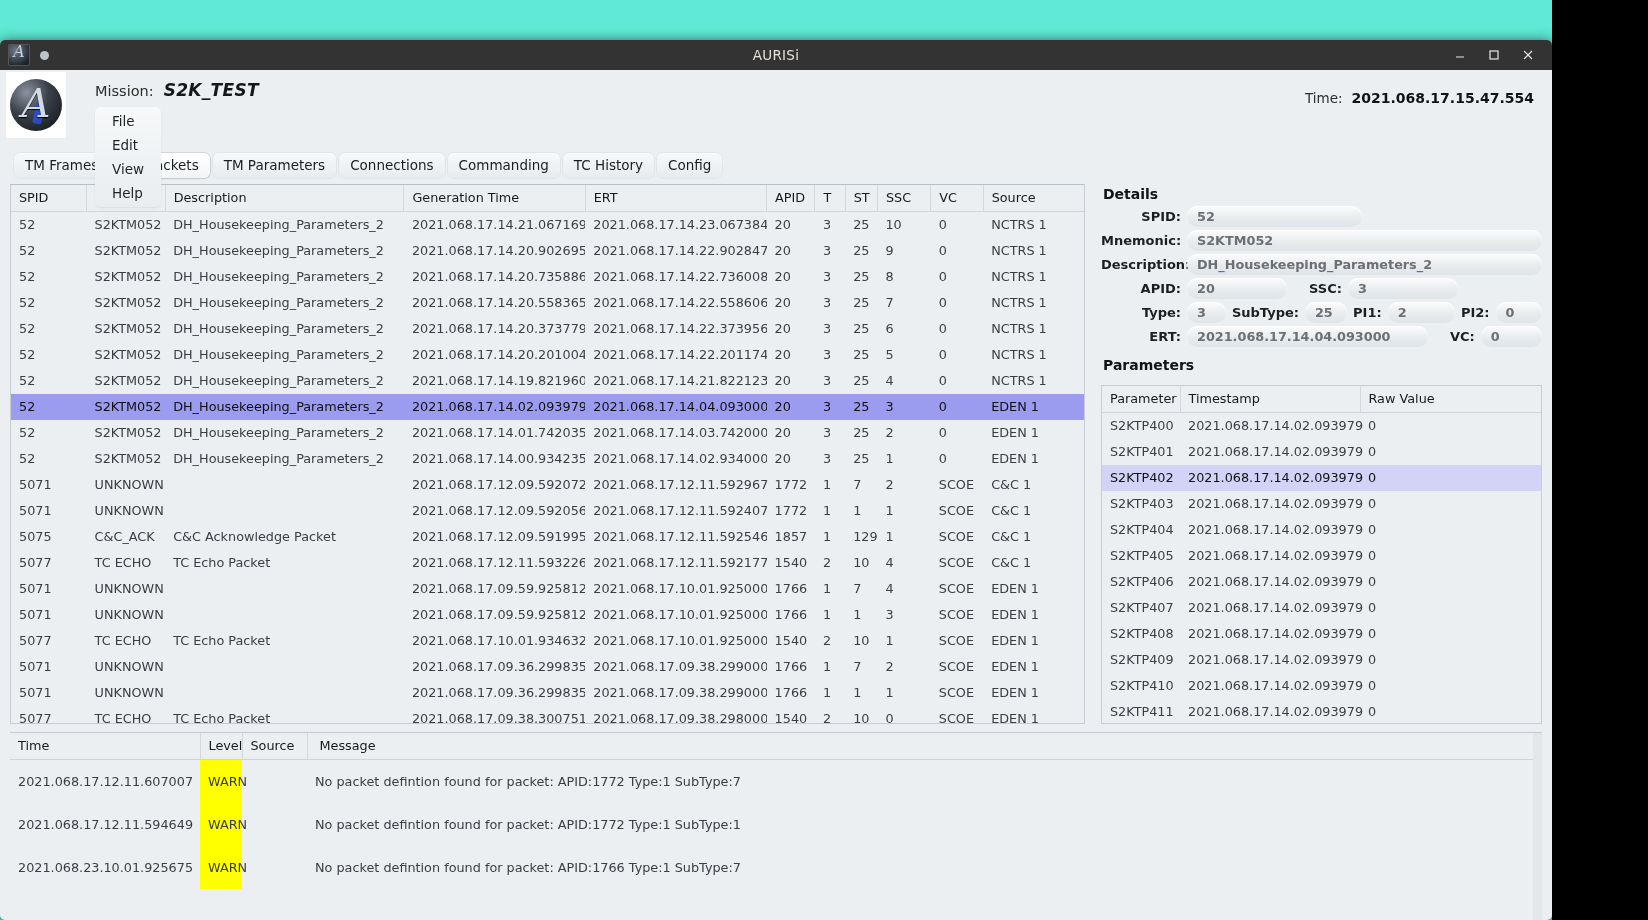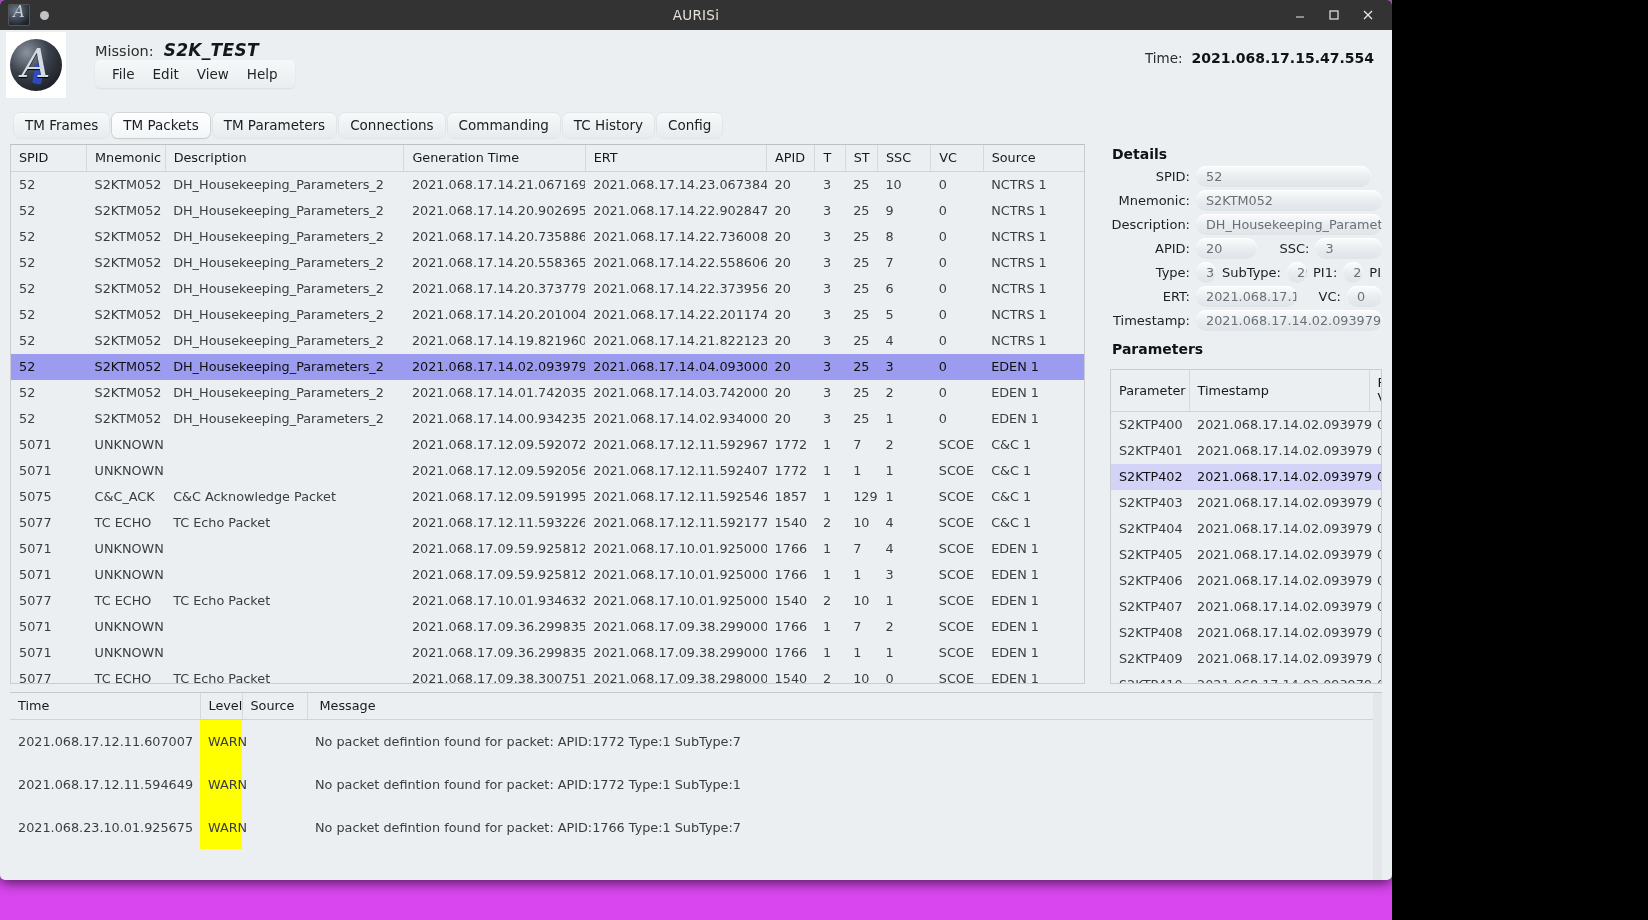--- a/index.html
+++ b/index.html
@@ -3,23 +3,23 @@
 <meta charset="utf-8">
 <style>
   * { box-sizing: border-box; margin: 0; padding: 0; }
   html, body {
     width: 1648px; height: 920px;
     background: #000;
     font-family: "DejaVu Sans", sans-serif;
     overflow: hidden;
   }
   #desktop {
-    width: 1392px; height: 920px;
-    background: #d946ef;
-    display: flex; align-items: flex-start; justify-content: center;
+    width: 1552px; height: 920px;
+    background: #5eead4;
+    display: flex; align-items: flex-end; justify-content: center;
   }
   #window {
     width: 1608px; height: 880px;
     background: #eceff1;
     border-radius: 5px;
     display: flex; flex-direction: column;
     overflow: hidden;
     box-shadow: 0 2px 14px rgba(0,0,0,0.7);
   }
   
@@ -81,24 +81,26 @@
     transform: rotate(12deg); border-radius: 2px; opacity: .85;
   }
   #header-main { padding-left: 29px; padding-top: 10px; }
   .mission-line { display: flex; align-items: baseline; gap: 10px; }
   .mission-label { font-size: 14.5px; color: #2c2c2c; }
   .mission-value {
     font-size: 17px; font-weight: bold; font-style: italic; color: #15171a;
     letter-spacing: .3px;
   }
   #menubar {
+    margin-top: 7px;
     background: linear-gradient(180deg,#f6f8f9 0%, #e9edf0 100%);
     border-radius: 5px;
     display: inline-flex; gap: 4px; padding: 4px 10px;
     box-shadow: 0 1px 2px rgba(0,0,0,0.08);
+    flex-direction: column;
   }
   #menubar .mi {
     font-size: 13.5px; color: #1f2225; padding: 2px 7px; border-radius: 3px;
     cursor: default;
   }
   #time-area {
     position: absolute; right: 18px; top: 20px;
     display: flex; align-items: baseline; gap: 9px;
   }
   .time-label { font-size: 13.5px; color: #2c2c2c; }
@@ -119,21 +121,21 @@
   .tab.active {
     background: linear-gradient(180deg,#ffffff 0%,#f2f5f7 100%);
     box-shadow: 0 0 0 1px rgba(0,0,0,0.10), 0 1px 2px rgba(0,0,0,0.08);
     font-weight: normal;
   }
   
   #body {
     flex: 1 1 auto; display: flex; flex-direction: column;
     padding: 6px 10px 0 10px; min-height: 0;
   }
-  #upper { display: flex; flex: none; height: 540px; gap: 17px; min-height: 0; }
+  #upper { display: flex; flex: none; height: 540px; gap: 8px; min-height: 0; }
   
   #packets-pane {
     width: 1075px; flex: none;
     background: #eceff1;
     border: 1px solid #c7cdd2;
     border-top: 1px solid #b9c0c6;
     display: flex; flex-direction: column;
     overflow: hidden;
   }
   table.grid { border-collapse: collapse; width: 100%; table-layout: fixed; }
@@ -165,21 +167,21 @@
   
   #details-pane {
     flex: 1 1 auto; margin-left: 8px; display: flex; flex-direction: column;
     min-width: 0; overflow: hidden;
   }
   .section-title {
     font-size: 14px; font-weight: bold; color: #101214;
     padding: 2px 0 4px 2px;
   }
   .det-rows { display: flex; flex-direction: column; gap: 3px; }
-  .det-row { display: flex; align-items: center; gap: 6px; }
+  .det-row { display: flex; align-items: center; gap: 6px; font-weight: bold; }
   .det-label {
     font-size: 13px; color: #1c1f22; text-align: right; flex: none;
   }
   .lw-long { width: 80px; }
   .pill {
     background: linear-gradient(180deg,#fbfcfc 0%, #e8ecef 55%, #dfe4e8 100%);
     border-radius: 11px;
     font-size: 12.8px; color: #6a7076;
     padding: 3px 10px;
     height: 21px; line-height: 15px;
@@ -648,24 +650,20 @@
             </div>
 
             <div class="det-row">
               <span class="det-label lw-long">ERT:</span>
               <span class="pill p-ert">2021.068.17.14.04.093000</span>
               <span class="det-spacer"></span>
               <span class="det-label">VC:</span>
               <span class="pill p-vc">0</span>
             </div>
 
-            <div class="det-row">
-              <span class="det-label lw-long">Timestamp:</span>
-              <span class="pill p-ts">2021.068.17.14.02.093979</span>
-            </div>
           </div>
 
           <div class="section-title" style="margin-top:8px">Parameters</div>
           <div id="params-wrap">
             <table class="params">
               <colgroup>
                   <col class="pc-name">
                   <col class="pc-ts">
                   <col class="pc-raw">
                 </colgroup>

